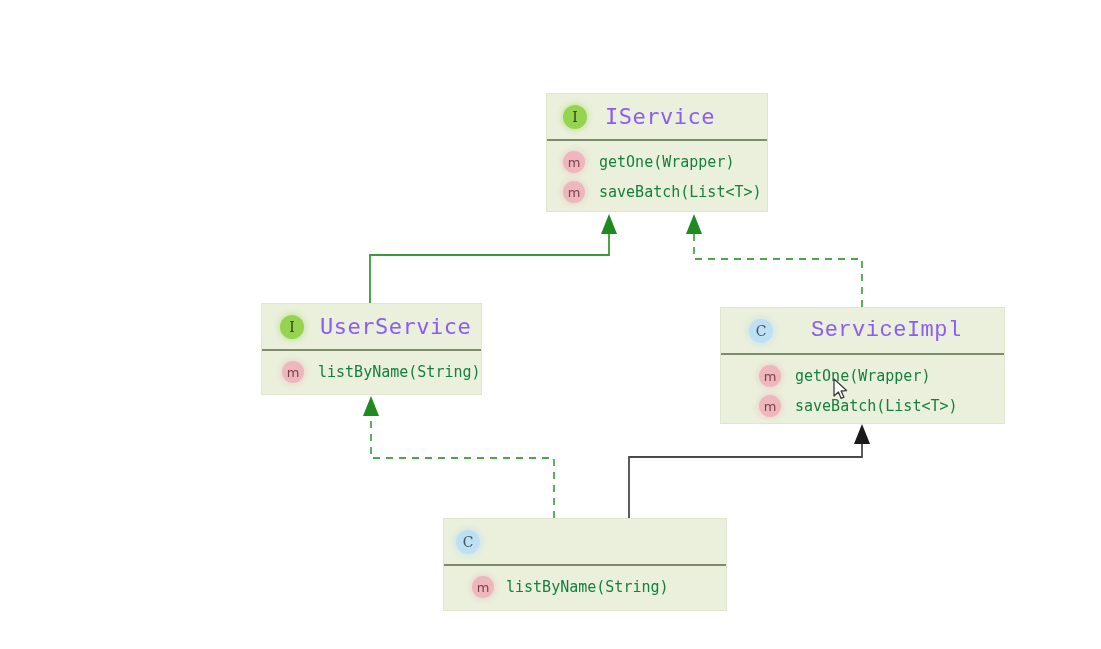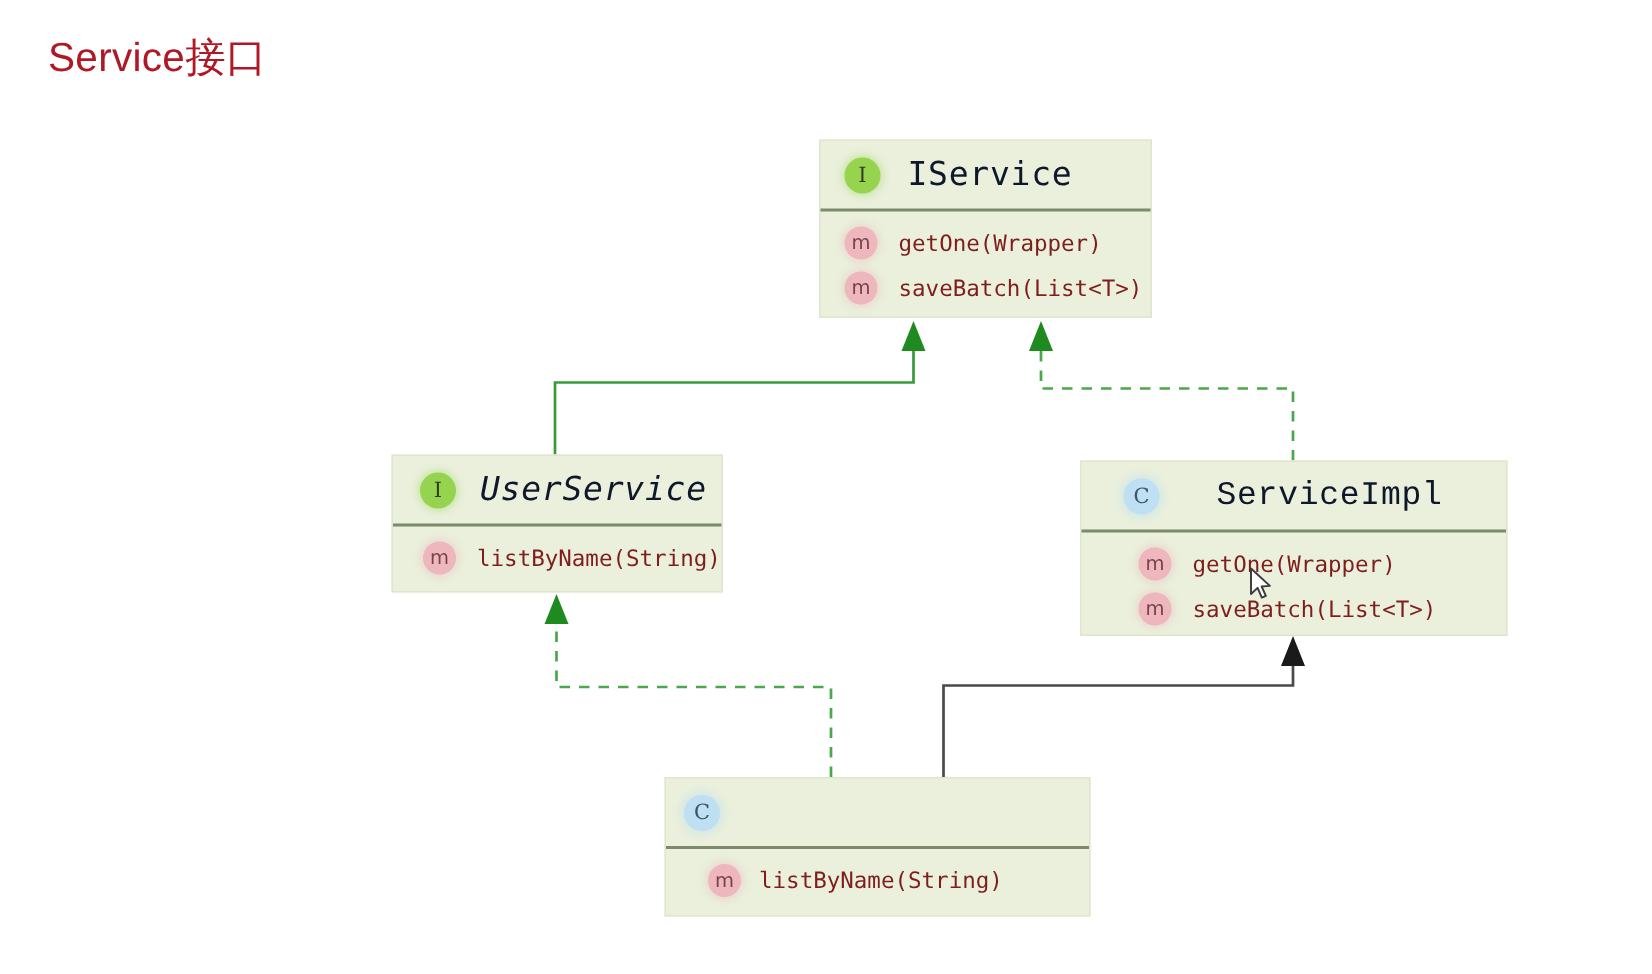--- a/index.html
+++ b/index.html
@@ -50,37 +50,37 @@
   }
   .node-header {
     display: flex;
     align-items: center;
     box-sizing: border-box;
     border-bottom: 2px solid #7d8a6b;
   }
   .node-title {
     font-family: "DejaVu Sans Mono", monospace;
     font-size: 22px;
-    color: #0f172a;
+    color: #8b5cf6;
     letter-spacing: 0.5px;
     white-space: nowrap;
   }
   .node-body {
     box-sizing: border-box;
     padding: 6px 0 8px 0;
   }
   .member {
     display: flex;
     align-items: center;
     height: 30px;
   }
   .member-label {
     font-family: "DejaVu Sans Mono", monospace;
     font-size: 15px;
-    color: #7f1d1d;
+    color: #15803d;
     white-space: nowrap;
     text-align: right;
   }
 
   
   .badge {
     display: inline-flex;
     align-items: center;
     justify-content: center;
     border-radius: 50%;
@@ -113,21 +113,21 @@
 
   
   #node-iservice       { left: 546px; top: 93px;  width: 222px; height: 119px; }
   #node-iservice .node-header { height: 47px; padding-left: 16px; }
   #node-iservice .node-title  { margin-left: 18px; }
   #node-iservice .node-body   { padding-left: 16px; }
   #node-iservice .member-label { margin-left: 14px; }
 
   #node-userservice    { left: 261px; top: 303px; width: 221px; height: 92px; }
   #node-userservice .node-header { height: 47px; padding-left: 18px; }
-  #node-userservice .node-title  { margin-left: 16px; font-style: italic; }
+  #node-userservice .node-title  { margin-left: 16px; }
   #node-userservice .node-body   { padding-left: 20px; }
   #node-userservice .member-label { margin-left: 14px; }
 
   #node-serviceimpl    { left: 720px; top: 307px; width: 285px; height: 117px; }
   #node-serviceimpl .node-header { height: 47px; padding-left: 28px; }
   #node-serviceimpl .node-title  { margin-left: 38px; font-family: Liberation Mono, monospace; }
   #node-serviceimpl .node-body   { padding-left: 38px; }
   #node-serviceimpl .member-label { margin-left: 14px; }
 
   #node-userserviceimpl { left: 443px; top: 518px; width: 284px; height: 93px; }
@@ -143,21 +143,20 @@
     width: 18px;
     height: 24px;
     pointer-events: none;
   }
 </style>
 </head>
 <body>
 
 <div id="canvas">
 
-  <div class="page-title">Service接口</div>
 
   <svg id="edges" viewBox="0 0 1101 649" width="1101" height="649" xmlns="http://www.w3.org/2000/svg">
 
     <g>
       <path d="M 370 303 L 370 255 L 609 255 L 609 232" fill="none" stroke="#3a9a3a" stroke-width="1.8"></path>
       <polygon points="609,214 601,234 617,234" fill="#1f8a1f"></polygon>
     </g>
 
     <g>
       <path d="M 862 307 L 862 259 L 694 259 L 694 232" fill="none" stroke="#4aa84a" stroke-width="1.8" stroke-dasharray="7 6"></path>

